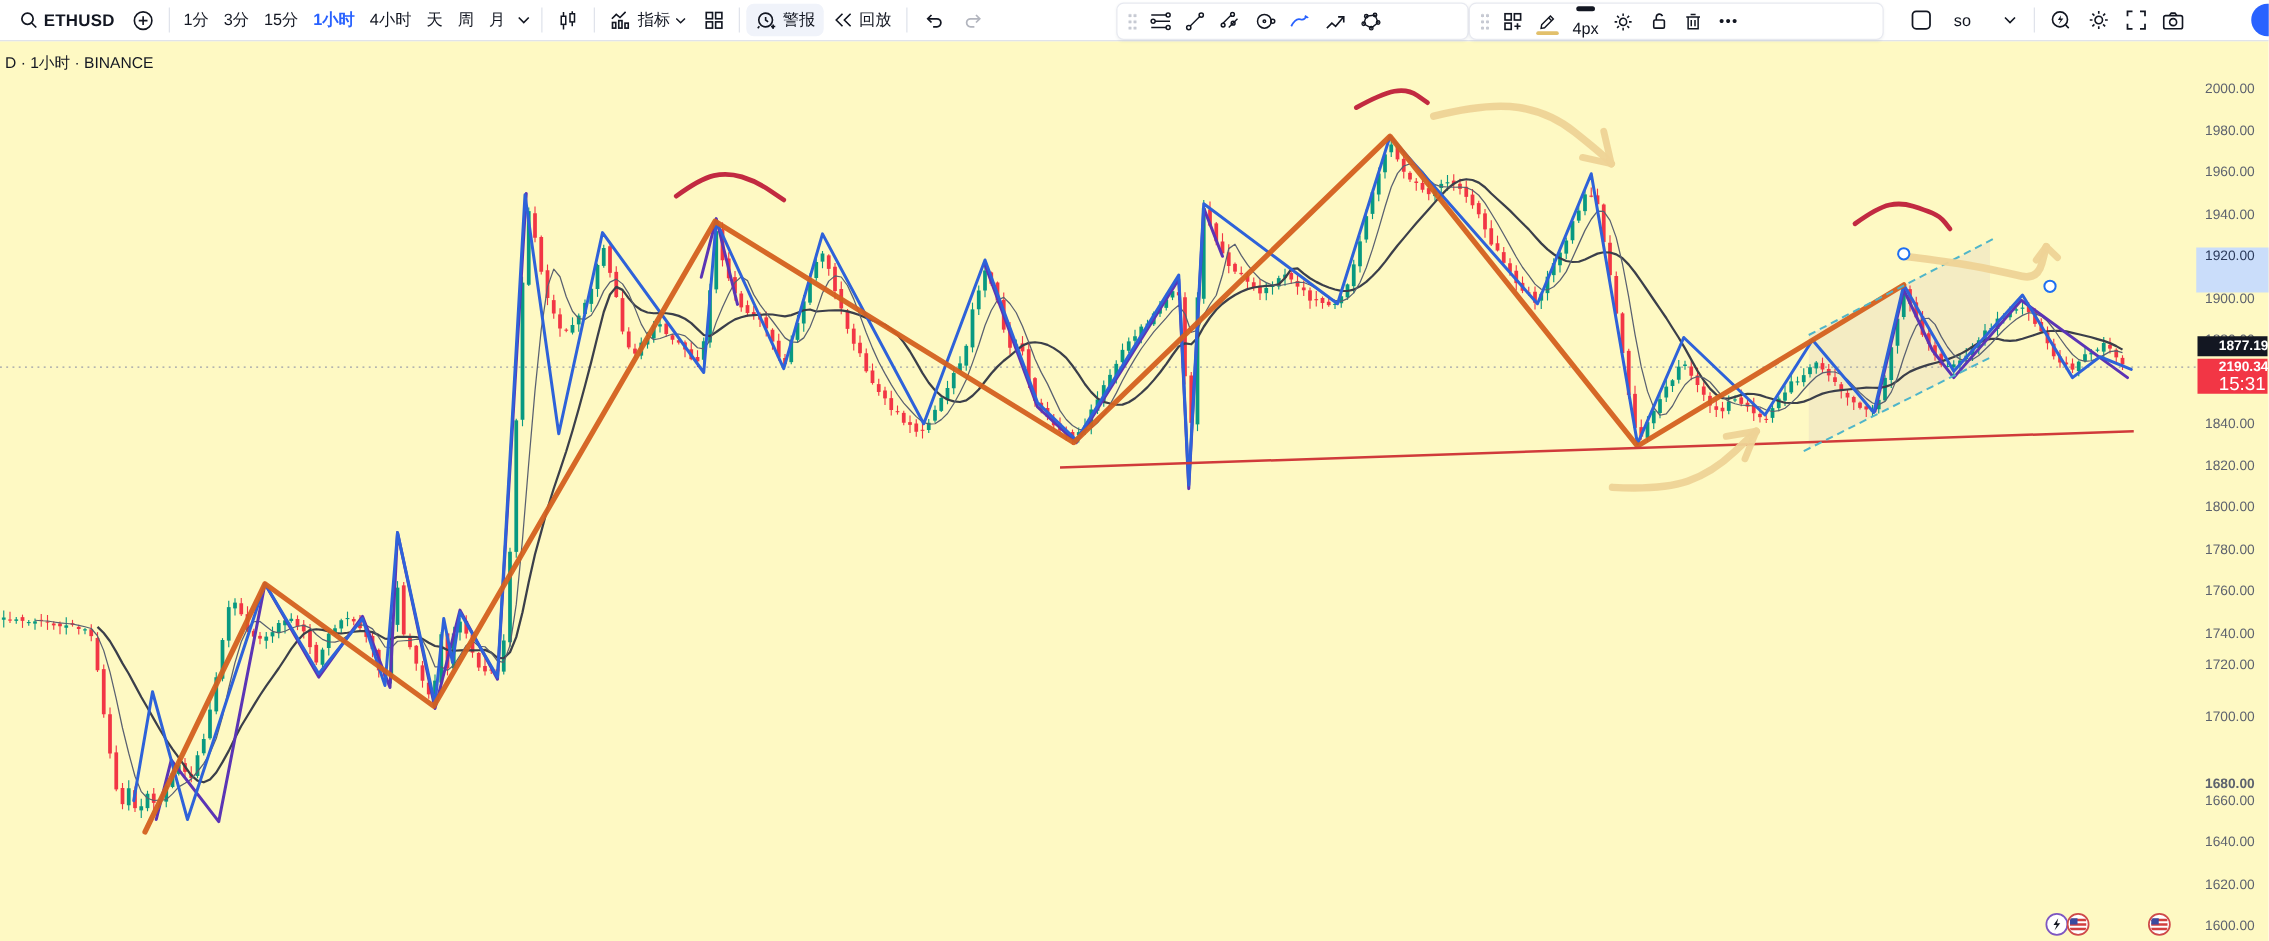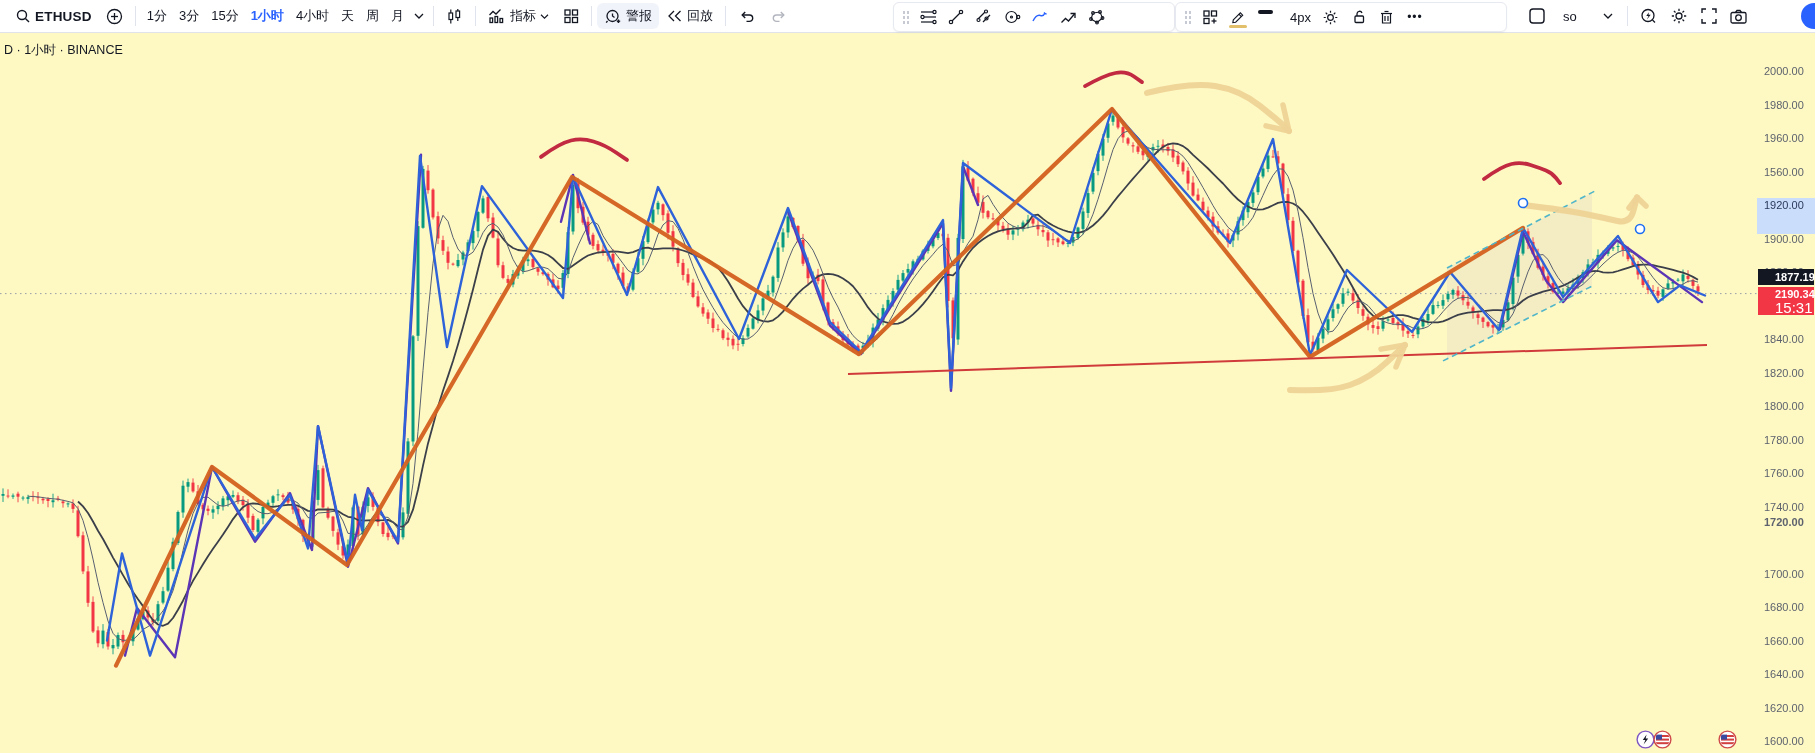--- a/index.html
+++ b/index.html
@@ -18,21 +18,21 @@
   .interval.active{color:#2962ff;font-weight:bold;}
   .alert-btn{background:#f0f3fa;border-radius:6px;text-align:right;}
   .floatpanel{position:absolute;top:2px;height:28px;display:flex;align-items:center;
     background:#fff;border:1px solid #e7e9f0;border-radius:6px;box-shadow:0 1px 2px rgba(50,60,80,.06);
     padding:0 4px;}
   .dragdots{width:8px;height:14px;margin:0 4px;display:inline-block;
     background-image:radial-gradient(#c7cad3 1px, transparent 1.2px);background-size:4px 5px;}
   .toolicon{width:28px;height:26px;display:inline-flex;align-items:center;justify-content:center;border-radius:4px;cursor:pointer;}
   .pencilwrap{position:relative;}
   .pencilwrap .swatch{position:absolute;left:5px;right:5px;bottom:2px;height:3px;background:#e2c06b;border-radius:2px;}
-  .thick{display:inline-flex;gap:17px;padding:0 6px;font-size:13px;color:#131722;cursor:pointer;}
+  .thick{display:inline-flex;align-items:center;gap:6px;padding:0 6px;font-size:13px;color:#131722;cursor:pointer;flex-direction:column;}
   .thick .bar{width:15px;height:4px;background:#131722;border-radius:2px;}
   .rightcluster{position:absolute;left:1520px;top:0;height:32px;display:flex;align-items:center;gap:2px;}
   #publish-circle{position:absolute;left:1801px;top:3px;width:26px;height:26px;border-radius:50%;background:#2962ff;}
   
   #chart{position:absolute;left:0;top:32px;width:1815px;height:721px;cursor:crosshair;}
   #plot{position:absolute;left:0;top:-32px;}
   #legend{position:absolute;left:4px;top:10px;font-size:12.5px;color:#131722;z-index:5;}
   
   .axis-label{position:absolute;left:1764px;font-size:11px;color:#5d626e;z-index:4;}
   #axis-highlight{position:absolute;left:1757px;width:58px;background:#caddfa;z-index:3;}
@@ -1027,34 +1027,34 @@
         <line x1="1637" y1="197.3" x2="1629" y2="208.0" stroke="rgba(238,211,150,0.95)" stroke-width="5.5" stroke-linecap="round"></line>
         <line x1="1637" y1="197.3" x2="1646" y2="206.0" stroke="rgba(238,211,150,0.95)" stroke-width="5.5" stroke-linecap="round"></line>
         <circle cx="1523" cy="203.0" r="4.5" fill="#fff" stroke="#1e6ff2" stroke-width="1.6"></circle>
         <circle cx="1640" cy="229.0" r="4.5" fill="#fff" stroke="#1e6ff2" stroke-width="1.6"></circle>
       </svg>
     <div id="legend">D · 1小时 · BINANCE</div>
     <div id="axis">
         <div class="axis-label" style="top: 33px;">2000.00</div>
         <div class="axis-label" style="top: 66.5px;">1980.00</div>
         <div class="axis-label" style="top: 100px;">1960.00</div>
-        <div class="axis-label" style="top: 133.5px;">1560.00</div>
+        <div class="axis-label" style="top: 133.5px;">1940.00</div>
         <div class="axis-label" style="top: 167px; color: rgb(43, 58, 92); z-index: 5;">1920.00</div>
         <div class="axis-label" style="top: 200.5px;">1900.00</div>
         <div class="axis-label" style="top: 234px;">1880.00</div>
         <div class="axis-label" style="top: 267.5px;">1860.00</div>
         <div class="axis-label" style="top: 301px;">1840.00</div>
         <div class="axis-label" style="top: 334.5px;">1820.00</div>
         <div class="axis-label" style="top: 368px;">1800.00</div>
         <div class="axis-label" style="top: 401.5px;">1780.00</div>
         <div class="axis-label" style="top: 435px;">1760.00</div>
         <div class="axis-label" style="top: 468.5px;">1740.00</div>
-        <div class="axis-label" style="top: 484px; font-weight: bold;">1720.00</div>
+        <div class="axis-label" style="top: 494px;">1720.00</div>
         <div class="axis-label" style="top: 535.5px;">1700.00</div>
-        <div class="axis-label" style="top: 569px;">1680.00</div>
+        <div class="axis-label" style="top: 589px; font-weight: bold;">1680.00</div>
         <div class="axis-label" style="top: 602.5px;">1660.00</div>
         <div class="axis-label" style="top: 636px;">1640.00</div>
         <div class="axis-label" style="top: 669.5px;">1620.00</div>
         <div class="axis-label" style="top: 703px;">1600.00</div>
       </div>
     <div id="axis-highlight" style="top: 165.99px; height: 35.9625px;"></div>
     <div id="label-black" class="px-label" style="top: 236.707px;">
       <span>1877.19</span>
     </div>
     <div id="label-red" class="px-label" style="top: 254.591px;">

